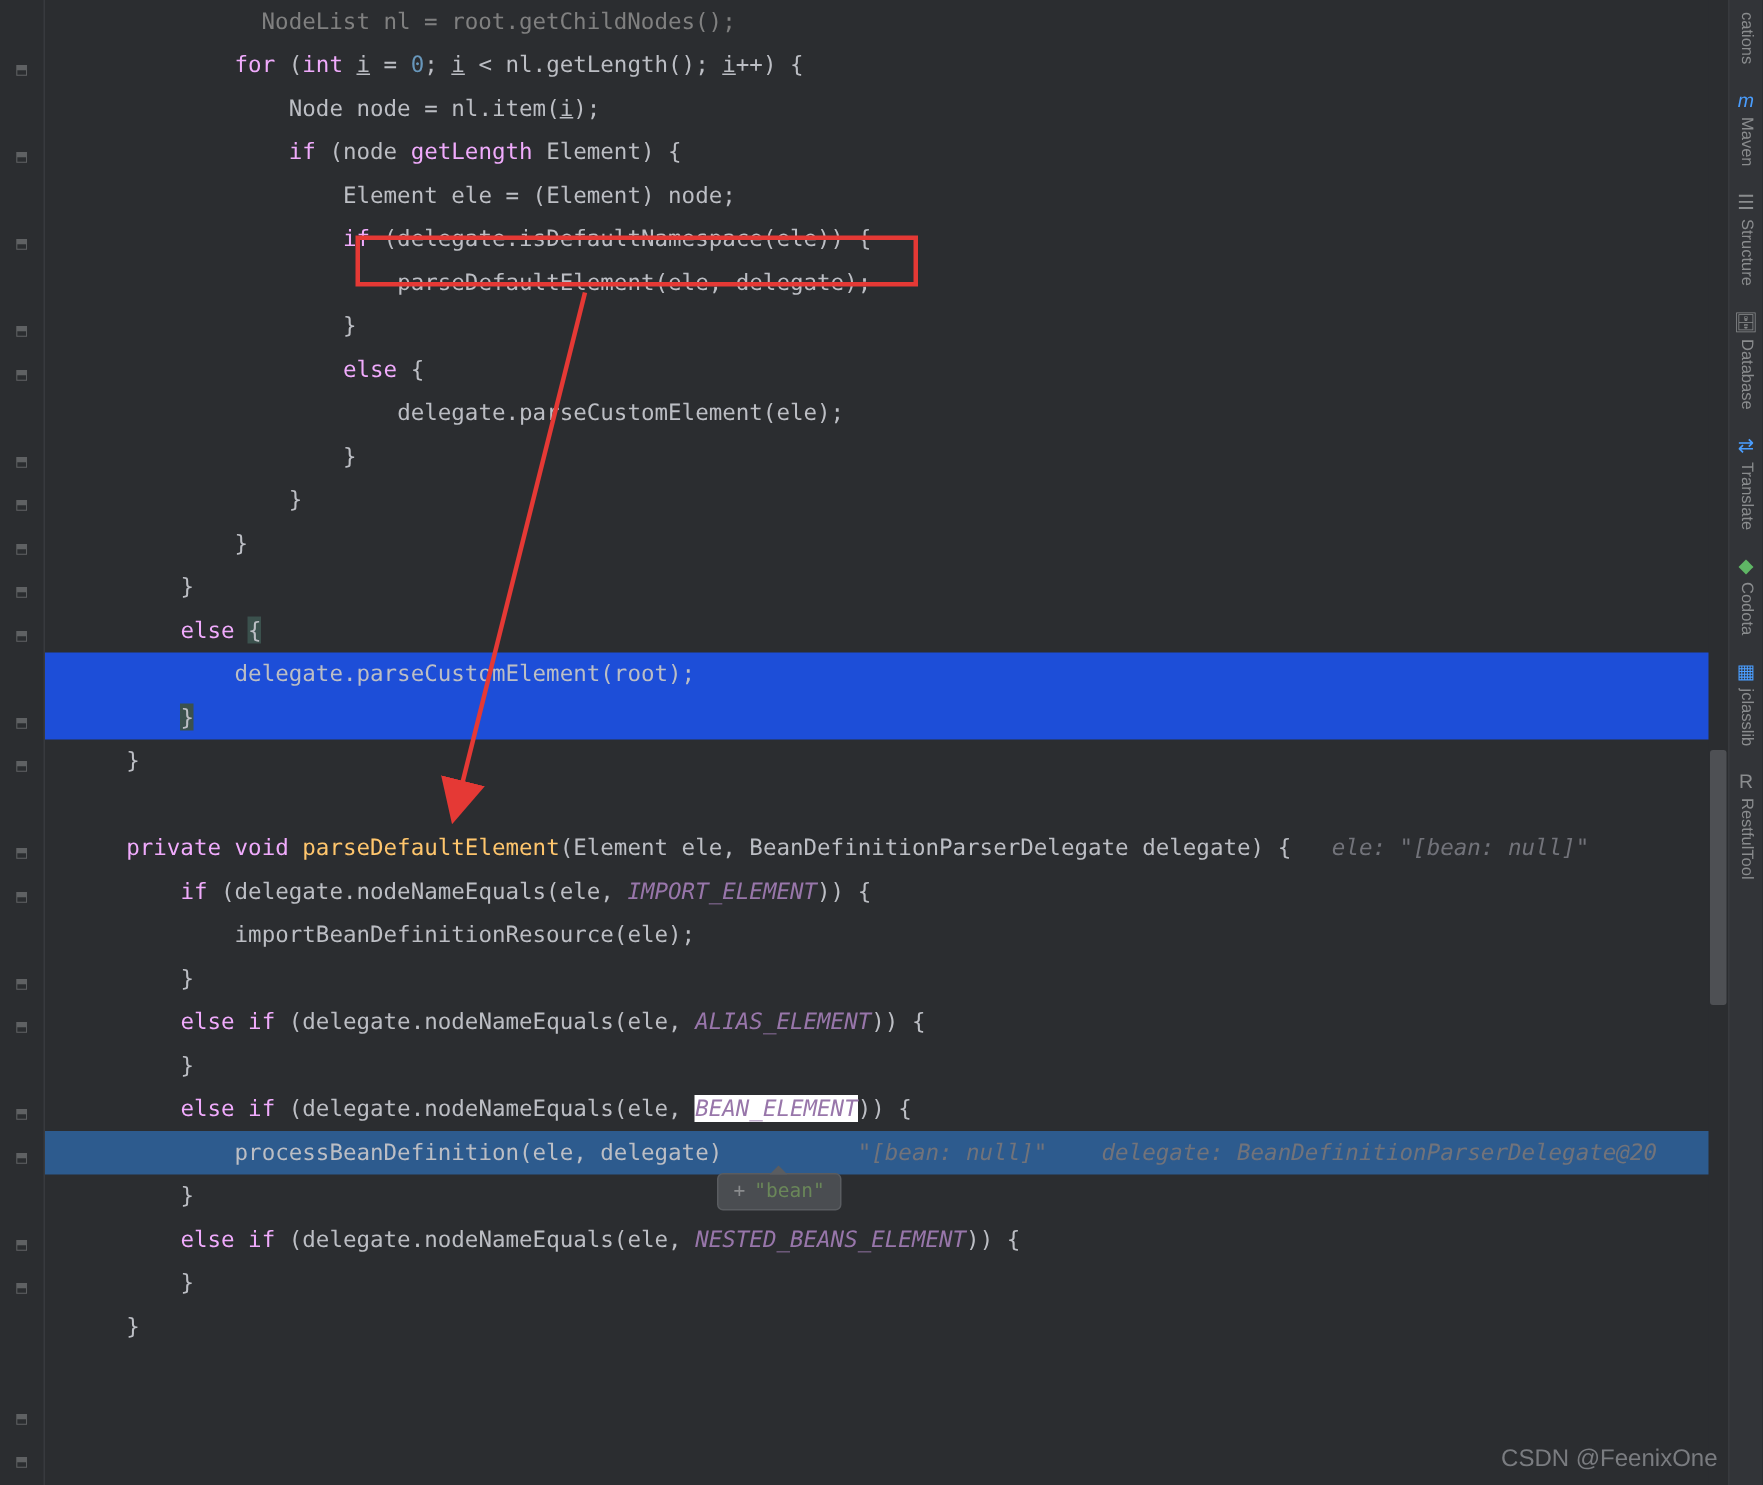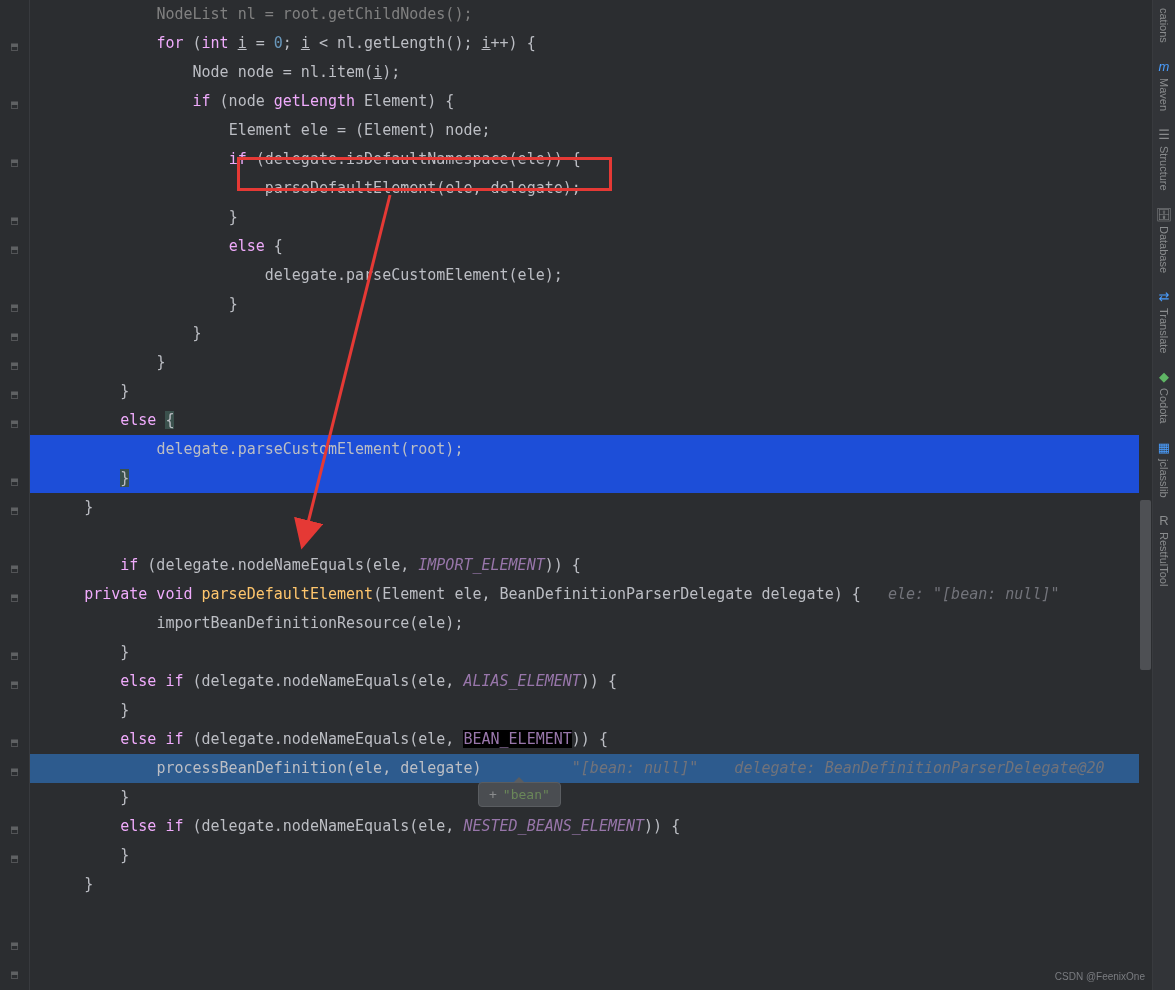--- a/index.html
+++ b/index.html
@@ -45,26 +45,26 @@
       padding-left: 18px;
       position: relative;
     }
     .highlight-line {
       background: #2d5b8e;
     }
     .dim-highlight {
       background: #1d4ed8;
     }
     .kw { color: #f0abfc; }
-    .type { color: #bcbec4; }
+    .type { color: #bcbec4; margin-left: 18px; }
     .var-u { color: #bcbec4; text-decoration: underline; }
     .num { color: #6897bb; }
     .method-y { color: #ffc66d; }
     .const { color: #9876aa; font-style: italic; }
-    .const-hl { color: #9876aa; background: #000000; }
+    .const-hl { color: #9876aa; font-style: italic; background: #ffffff; }
     .comment { color: #808080; font-style: italic; }
     .inline-hint { color: #72737a; font-style: italic; }
     .brace-match { background: #3b514d; }
     .red-box {
       border: 3px solid #e53935;
       position: absolute;
     }
     svg.arrow {
       position: absolute;
       pointer-events: none;
@@ -127,21 +127,21 @@
       right: 1px;
       width: 11px;
       background: #4e5054;
       border-radius: 2px;
     }
     .watermark {
       position: absolute;
       bottom: 8px;
       right: 30px;
       color: #7a7c80;
-      font-size: 10px;
+      font-size: 16px;
       font-family: Arial, sans-serif;
     }
   </style>
 </head>
 <body>
 
 <div class="editor-container">
   <div class="gutter">
     <div class="gutter-icon"></div>
     <div class="gutter-icon">⬒</div>
@@ -192,22 +192,22 @@
     <div class="code-line">                        <span>delegate.parseCustomElement(ele);</span></div>
     <div class="code-line">                    <span>}</span></div>
     <div class="code-line">                <span>}</span></div>
     <div class="code-line">            <span>}</span></div>
     <div class="code-line">        <span>}</span></div>
     <div class="code-line">        <span class="kw">else</span> <span class="brace-match">{</span></div>
     <div class="code-line dim-highlight">            <span>delegate.parseCustomElement(root);</span></div>
     <div class="code-line dim-highlight">        <span class="brace-match">}</span></div>
     <div class="code-line">    <span>}</span></div>
     <div class="code-line"></div>
+    <div class="code-line">    <span class="kw">private</span><span class="kw"> void </span><span class="method-y">parseDefaultElement</span><span>(Element ele, BeanDefinitionParserDelegate delegate) {</span>   <span class="inline-hint">ele: "[bean: null]"</span></div>
     <div class="code-line">        <span class="kw">if</span><span> (delegate.nodeNameEquals(ele, </span><span class="const">IMPORT_ELEMENT</span><span>)) {</span></div>
-    <div class="code-line">    <span class="kw">private</span><span class="kw"> void </span><span class="method-y">parseDefaultElement</span><span>(Element ele, BeanDefinitionParserDelegate delegate) {</span>   <span class="inline-hint">ele: "[bean: null]"</span></div>
     <div class="code-line">            <span>importBeanDefinitionResource(ele);</span></div>
     <div class="code-line">        <span>}</span></div>
     <div class="code-line">        <span class="kw">else if</span><span> (delegate.nodeNameEquals(ele, </span><span class="const">ALIAS_ELEMENT</span><span>)) {</span></div>
     <div class="code-line">        <span>}</span></div>
     <div class="code-line">        <span class="kw">else if</span><span> (delegate.nodeNameEquals(ele, </span><span class="const-hl">BEAN_ELEMENT</span><span>)) {</span></div>
     <div class="code-line highlight-line">            <span>processBeanDefinition(ele, delegate)</span>          <span class="inline-hint">"[bean: null]"</span>    <span class="inline-hint">delegate: BeanDefinitionParserDelegate@20</span></div>
     <div class="code-line">        <span>}</span></div>
     <div class="code-line">        <span class="kw">else if</span><span> (delegate.nodeNameEquals(ele, </span><span class="const">NESTED_BEANS_ELEMENT</span><span>)) {</span></div>
     <div class="code-line">        <span>}</span></div>
     <div class="code-line">    <span>}</span></div>

